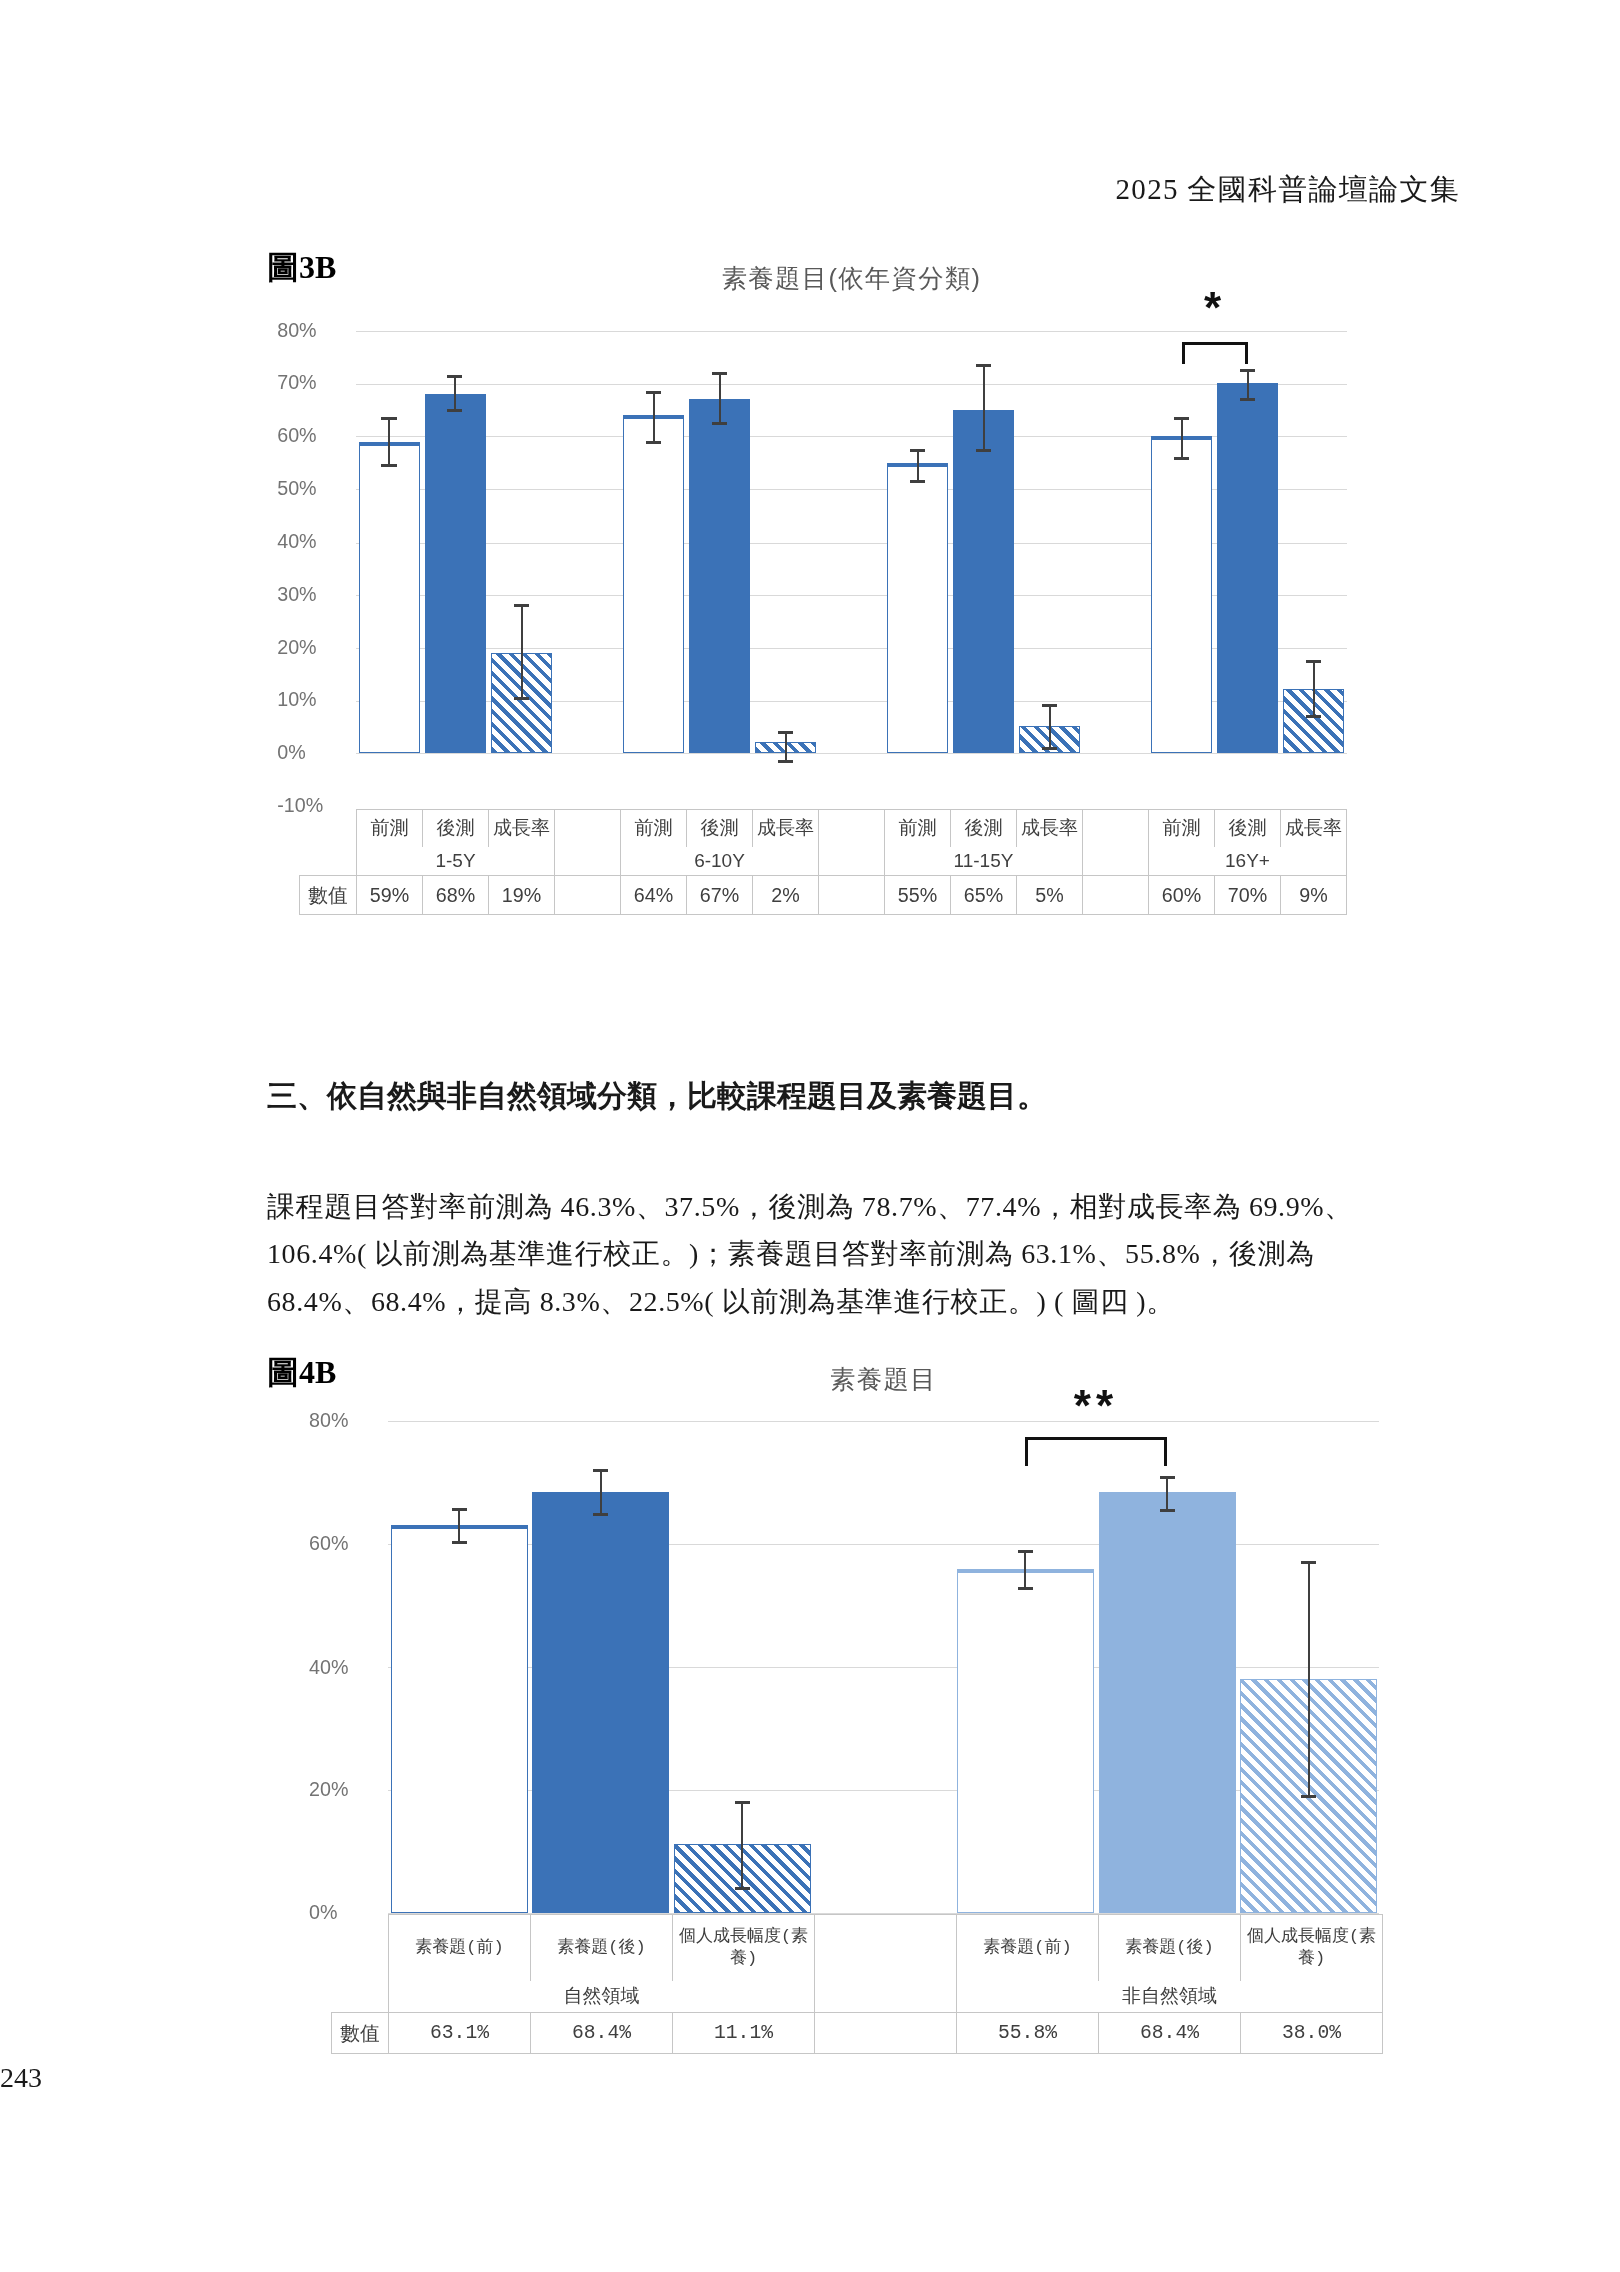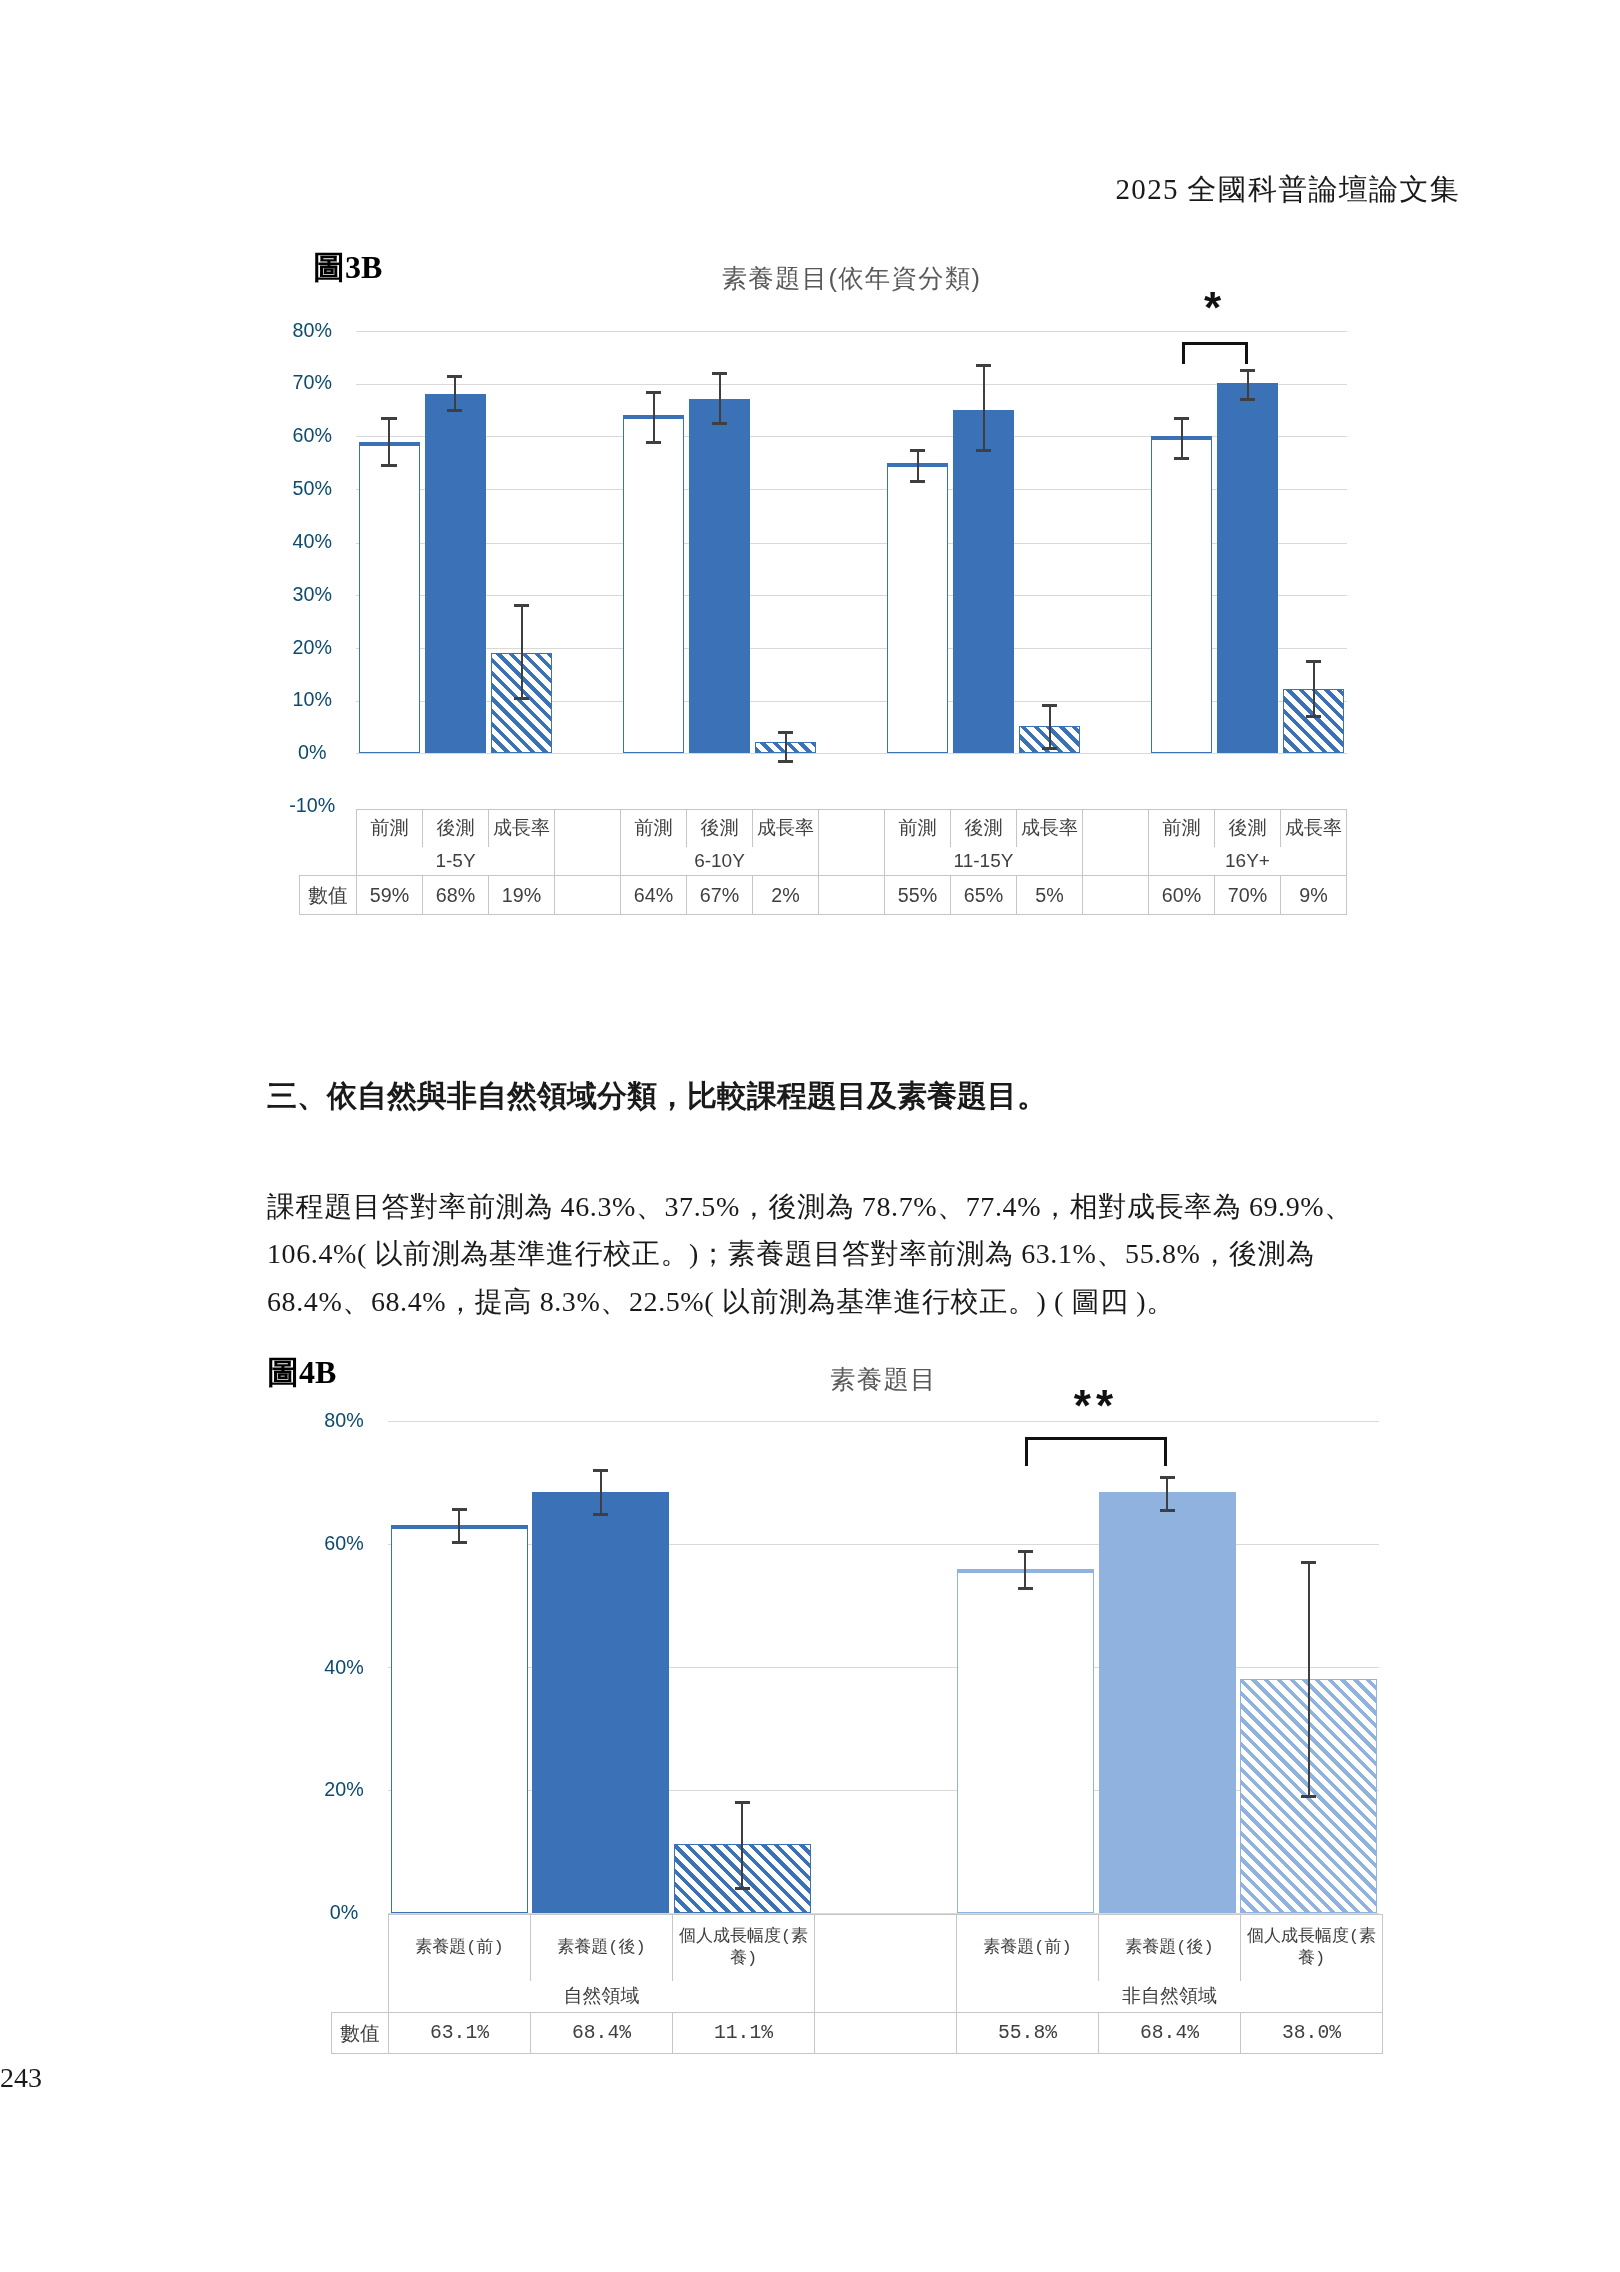--- a/index.html
+++ b/index.html
@@ -14,21 +14,21 @@
   .para-line{position:absolute;left:267px;font-size:28px;white-space:nowrap;letter-spacing:0.6px;}
   .para-line.indent{left:324px;}
   .page-num{position:absolute;left:0;top:2062px;width:100%;text-align:left;font-size:28px;}
 
   .chart{position:absolute;}
   .figlabel{position:absolute;font-weight:bold;color:#000;}
   .ctitle{position:absolute;text-align:center;font-family:"Liberation Sans","DejaVu Sans",sans-serif;
           color:#595959;letter-spacing:1.3px;}
   .plot{position:absolute;}
   .gridline{position:absolute;left:0;width:100%;height:1.3px;background:#d9d9d9;}
-  .ytick{position:absolute;width:70px;text-align:center;font-size:19.7px;color:#0c4a6e;
+  .ytick{position:absolute;width:70px;text-align:left;font-size:19.7px;color:#737373;
          font-family:"Liberation Sans","DejaVu Sans",sans-serif;}
   .bar{position:absolute;bottom:0;}
   .errline{position:absolute;}
   .errcap{position:absolute;width:15.2px;height:2.5px;}
   .sigbracket{position:absolute;border:3.8px solid #111;border-bottom:none;}
   .siglabel{position:absolute;transform:translateX(-50%);font-weight:bold;color:#111;
             font-family:"Liberation Sans","DejaVu Sans",sans-serif;letter-spacing:5.1px;}
   .vtab{position:absolute;border-collapse:collapse;table-layout:fixed;
         font-family:"Liberation Sans","DejaVu Sans",sans-serif;color:#3f3f3f;}
   .vtab td{border:1.3px solid #c6c6c6;text-align:center;vertical-align:middle;padding:0 2.5px;overflow:hidden;}
@@ -38,21 +38,21 @@
   .vtab tr.r3 td{font-size:19.7px;}
   .vtab td.vlabel{font-size:19px;}
 </style>
 </head>
 <body>
 
 <div class="page">
   <div class="hdr">2025 全國科普論壇論文集</div>
 
   <div class="chart" style="left: 267px; top: 245px; width: 1143px; height: 683px;">
-      <div class="figlabel" style="left: 0px; top: 1.3px; font-size: 32px; margin-left: 46px;">圖3B</div>
+      <div class="figlabel" style="left: 0px; top: 1.3px; font-size: 32px;">圖3B</div>
       <div class="ctitle" style="left: 89px; top: 16.5px; width: 991px; font-size: 25.4px;">素養題目(依年資分類)</div>
       <div class="plot" style="left: 89px; top: 86px; width: 991px; height: 422px;">
         <div class="gridline" style="top: 0px;"></div>
         <div class="gridline" style="top: 53px;"></div>
         <div class="gridline" style="top: 105px;"></div>
         <div class="gridline" style="top: 158px;"></div>
         <div class="gridline" style="top: 212px;"></div>
         <div class="gridline" style="top: 264px;"></div>
         <div class="gridline" style="top: 317px;"></div>
         <div class="gridline" style="top: 370px;"></div>

